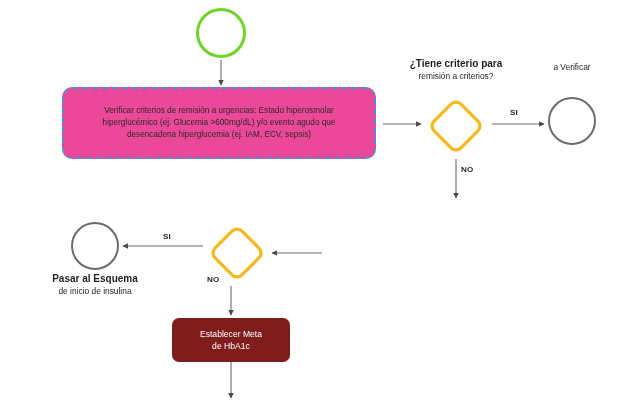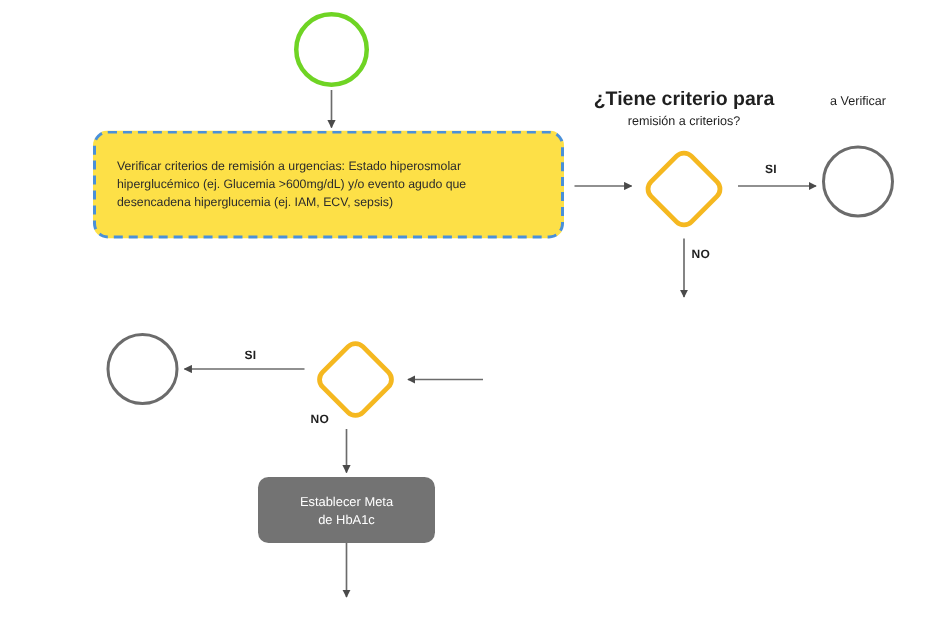--- a/index.html
+++ b/index.html
@@ -40,25 +40,26 @@
     left: 71px; top: 222px;
     width: 48px; height: 48px;
     border: 2px solid #6b6b6b;
   }
 
   
   .dashed-box {
     box-sizing: border-box;
     border: 2px dashed #4A90D9;
     border-radius: 10px;
-    background: #fde047;
+    background: #ec4899;
     display: flex;
     flex-direction: column;
     align-items: center;
     justify-content: center;
+    text-align: center;
     color: #2b2b2b;
   }
   .dashed-box-1 {
     left: 62px; top: 87px;
     width: 314px; height: 72px;
     padding: 6px 14px;
   }
   .dashed-box-2 {
     left: 325px; top: 201px;
     width: 288px; height: 88px;
@@ -81,38 +82,38 @@
     width: 62px; height: 62px;
   }
   .diamond-1 { left: 425px; top: 95px; }
   .diamond-2 { left: 206px; top: 222px; }
   .diamond-wrap svg { display: block; overflow: visible; }
 
   
   .red-box {
     left: 172px; top: 318px;
     width: 118px; height: 44px;
-    background: #737373;
+    background: #7f1d1d;
     border-radius: 7px;
     display: flex;
     align-items: center;
     justify-content: center;
     text-align: center;
     color: #ffffff;
     font-size: 8.6px;
     line-height: 1.45;
   }
 
   
   .caption {
     text-align: center;
     color: #1f1f1f;
     line-height: 1.35;
   }
-  .caption .ln1 { font-weight: bold; font-size: 13px; display: block; }
+  .caption .ln1 { font-weight: bold; font-size: 10px; display: block; }
   .caption .ln2 { font-weight: normal; font-size: 8.4px; display: block; }
 
   .cap-decision1 { left: 392px; top: 57px; width: 128px; }
   .cap-emerg     { left: 522px; top: 62px; width: 100px; }
   .cap-scheme    { left: 40px;  top: 272px; width: 110px; }
 
   
   .edge-label {
     font-size: 8px;
     font-weight: bold;
@@ -198,20 +199,24 @@
 
 
   <div class="abs diamond-wrap diamond-2">
     <svg width="62" height="62" viewBox="0 0 62 62">
       <rect x="12" y="12" width="38" height="38" rx="7" ry="7" transform="rotate(45 31 31)" fill="#ffffff" stroke="#F5B820" stroke-width="3.2"></rect>
     </svg>
   </div>
 
   <div class="abs circle circle-scheme"></div>
 
+  <div class="abs caption cap-scheme">
+    <span class="ln1">Pasar al Esquema</span>
+    <span class="ln2">de inicio de insulina</span>
+  </div>
 
   <div class="abs edge-label lbl-si-2">SI</div>
 
   <div class="abs edge-label lbl-no-2">NO</div>
 
   <div class="abs red-box">
     <div>
       <div>Establecer Meta</div>
       <div>de HbA1c</div>
     </div>

